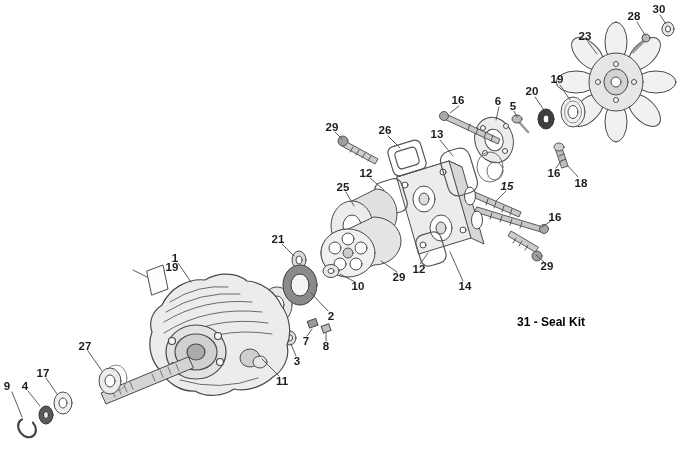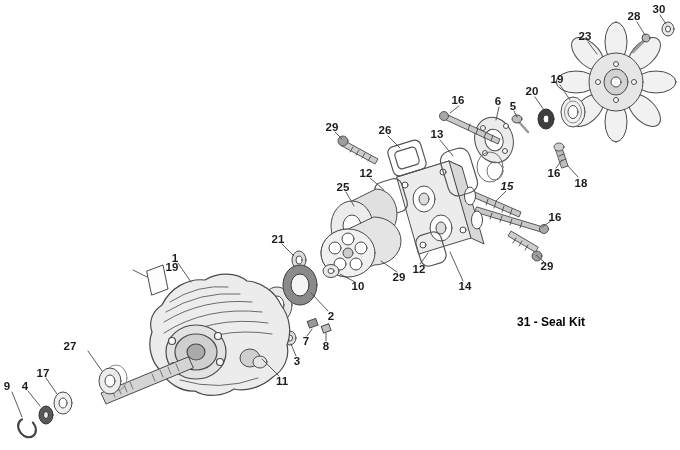--- a/index.html
+++ b/index.html
@@ -332,19 +332,19 @@
       <div class="part-label" style="left: 547px; top: 266px;">29</div>
       <div class="part-label" style="left: 175px; top: 258px;">1</div>
       <div class="part-label" style="left: 399px; top: 277px;">29</div>
       <div class="part-label" style="left: 128px; top: 267px; margin-left: 44px;">19</div>
       <div class="part-label" style="left: 358px; top: 286px;">10</div>
       <div class="part-label" style="left: 465px; top: 286px;">14</div>
       <div class="part-label" style="left: 331px; top: 316px;">2</div>
       <div class="part-label" style="left: 306px; top: 341px;">7</div>
       <div class="part-label" style="left: 326px; top: 346px;">8</div>
       <div class="part-label" style="left: 297px; top: 361px;">3</div>
-      <div class="part-label" style="left: 70px; top: 346px;">27</div>
+      <div class="part-label" style="left: 85px; top: 346px;">27</div>
       <div class="part-label" style="left: 282px; top: 381px;">11</div>
       <div class="part-label" style="left: 43px; top: 373px;">17</div>
       <div class="part-label" style="left: 7px; top: 386px;">9</div>
       <div class="part-label" style="left: 25px; top: 386px;">4</div>
     </div>
 </div>
 
 </body></html>

